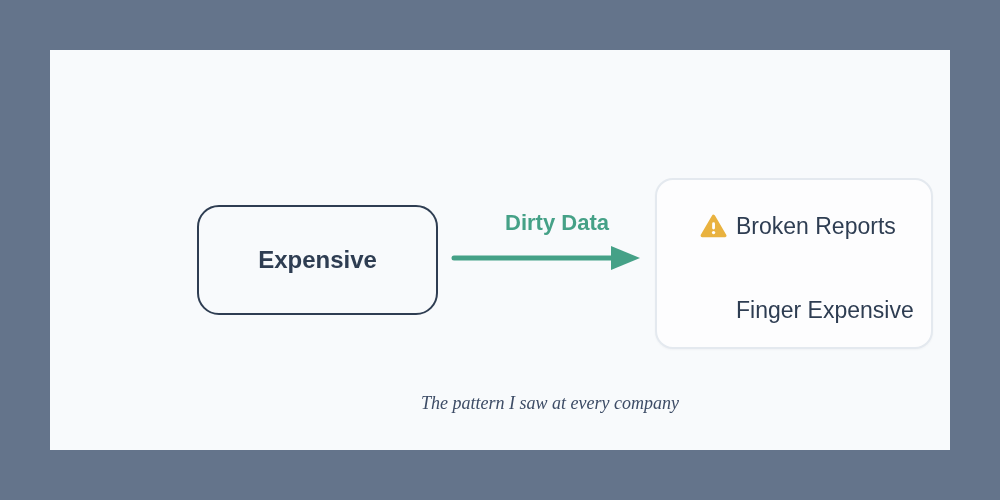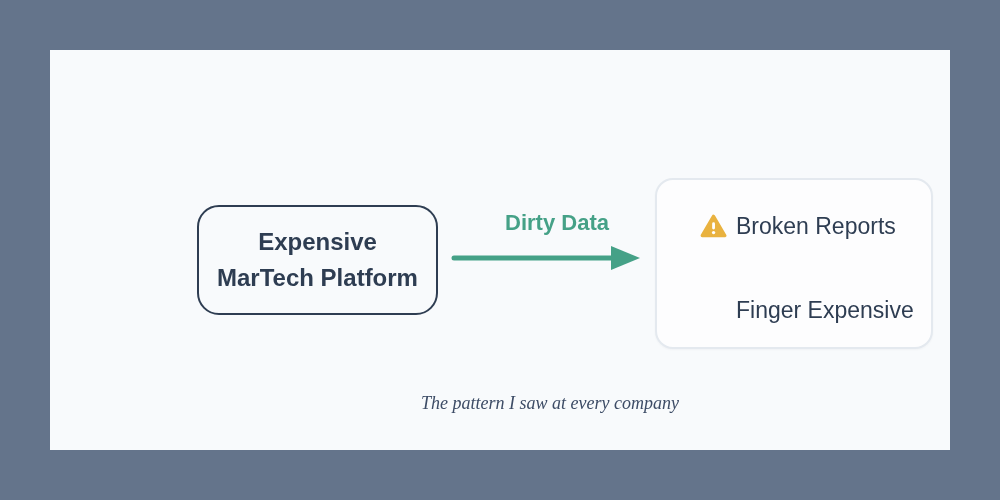--- a/index.html
+++ b/index.html
@@ -62,21 +62,20 @@
   }
 </style>
 </head>
 <body>
 
 <div class="stage">
   <div class="panel">
 
     <div class="source-box">
       <div class="source-line">Expensive</div>
-      <div class="source-line">MarTech Platform</div>
     </div>
 
     <div class="arrow-label">Dirty Data</div>
 
     <svg class="arrow-svg" width="200" height="36" viewBox="0 0 200 36">
       <line x1="6" y1="18" x2="168" y2="18" stroke="var(--green)" stroke-width="5" stroke-linecap="round"></line>
       <polygon points="163,6 192,18 163,30" fill="var(--green)"></polygon>
     </svg>
 
     <div class="outcome-card">

